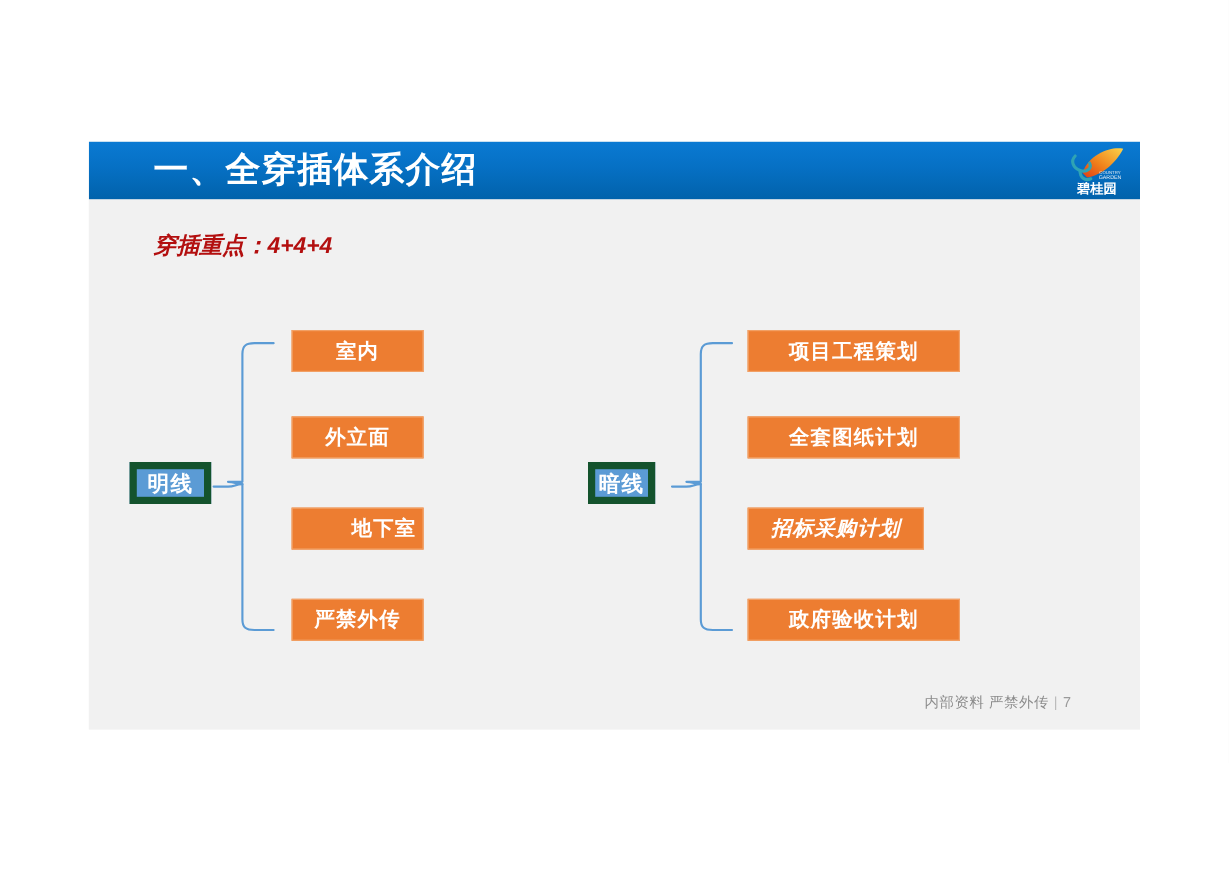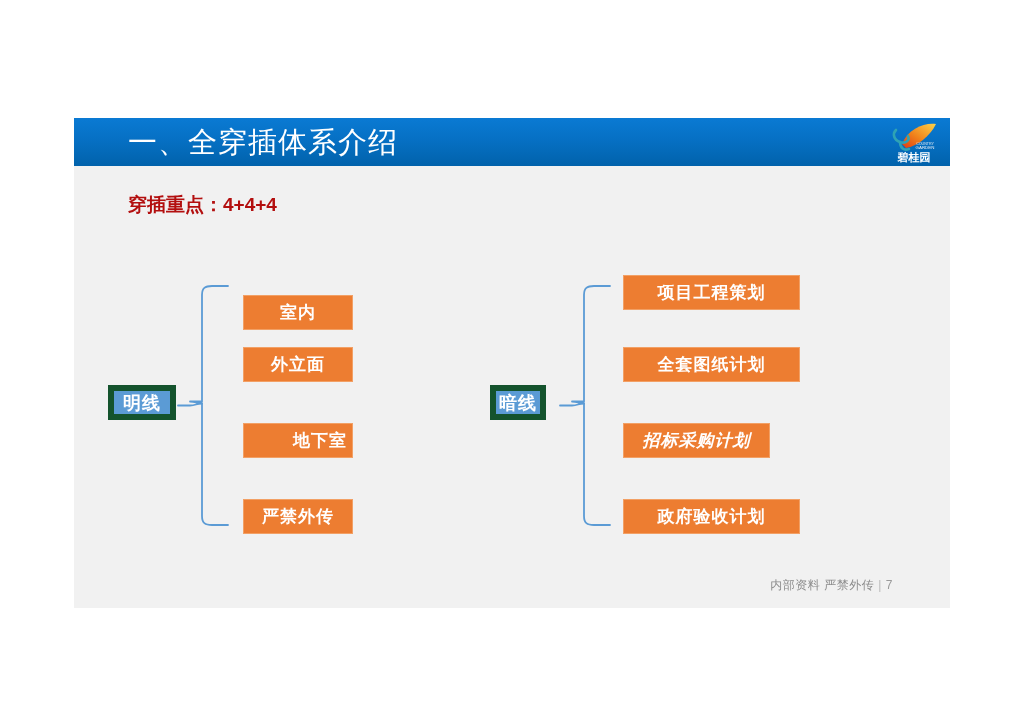--- a/index.html
+++ b/index.html
@@ -32,21 +32,21 @@
     top: 0;
     width: 876px;
     height: 48px;
     background: linear-gradient(to bottom, #0a7ad3 0%, #0670c4 45%, #0162ab 100%);
   }
   #slide-title {
     position: absolute;
     left: 54px;
     top: 7px;
     font-size: 29px;
-    font-weight: normal;
+    font-weight: bold;
     color: #ffffff;
     letter-spacing: 1px;
     white-space: nowrap;
     line-height: 34px;
   }
 
   
   #logo {
     position: absolute;
     right: 4px;
@@ -58,20 +58,21 @@
 
   
   #subtitle {
     position: absolute;
     left: 54px;
     top: 74px;
     font-size: 19px;
     font-weight: bold;
     color: #b30f0f;
     white-space: nowrap;
+    font-style: italic;
   }
 
   
   .blue-node {
     position: absolute;
     background: #5b9bd5;
     border: 6px solid #14532d;
     color: #ffffff;
     font-size: 18px;
     font-weight: bold;
@@ -151,21 +152,21 @@
   <div id="subtitle">穿插重点：4+4+4</div>
 
   <div class="blue-node" style="left:34px; top:267px; width:68px; height:35px;">明线</div>
 
   <svg class="brace" style="left:102px; top:165px; width:60px; height:245px;" viewBox="0 0 60 245">
     <path d="M2 122.5 L14 122.5 C20 122.5, 20 120.5, 26 120.5 C20 120.5, 20 118.5, 14 118.5
              L26 118.5 L26 12 C26 5, 29 3, 36 3 L52 3" fill="none" stroke="#5b9bd5" stroke-width="1.8" stroke-linecap="round" stroke-linejoin="round"></path>
     <path d="M26 120.5 L26 233 C26 240, 29 242, 36 242 L52 242" fill="none" stroke="#5b9bd5" stroke-width="1.8" stroke-linecap="round" stroke-linejoin="round"></path>
   </svg>
 
-  <div class="orange-node" style="left:169px; top:157px; width:110px;margin-top:20px;">室内</div>
+  <div class="orange-node" style="left:169px; top:157px; width:110px;">室内</div>
   <div class="orange-node" style="left:169px; top:229px; width:110px;">外立面</div>
   <div class="orange-node" style="left:169px; top:305px; width:110px;padding-left:44px;">地下室</div>
   <div class="orange-node" style="left:169px; top:381px; width:110px;">严禁外传</div>
 
   <div class="blue-node" style="left:416px; top:267px; width:56px; height:35px;">暗线</div>
 
   <svg class="brace" style="left:484px; top:165px; width:60px; height:245px;" viewBox="0 0 60 245">
     <path d="M2 122.5 L14 122.5 C20 122.5, 20 120.5, 26 120.5 C20 120.5, 20 118.5, 14 118.5
              L26 118.5 L26 12 C26 5, 29 3, 36 3 L52 3" fill="none" stroke="#5b9bd5" stroke-width="1.8" stroke-linecap="round" stroke-linejoin="round"></path>
     <path d="M26 120.5 L26 233 C26 240, 29 242, 36 242 L52 242" fill="none" stroke="#5b9bd5" stroke-width="1.8" stroke-linecap="round" stroke-linejoin="round"></path>

